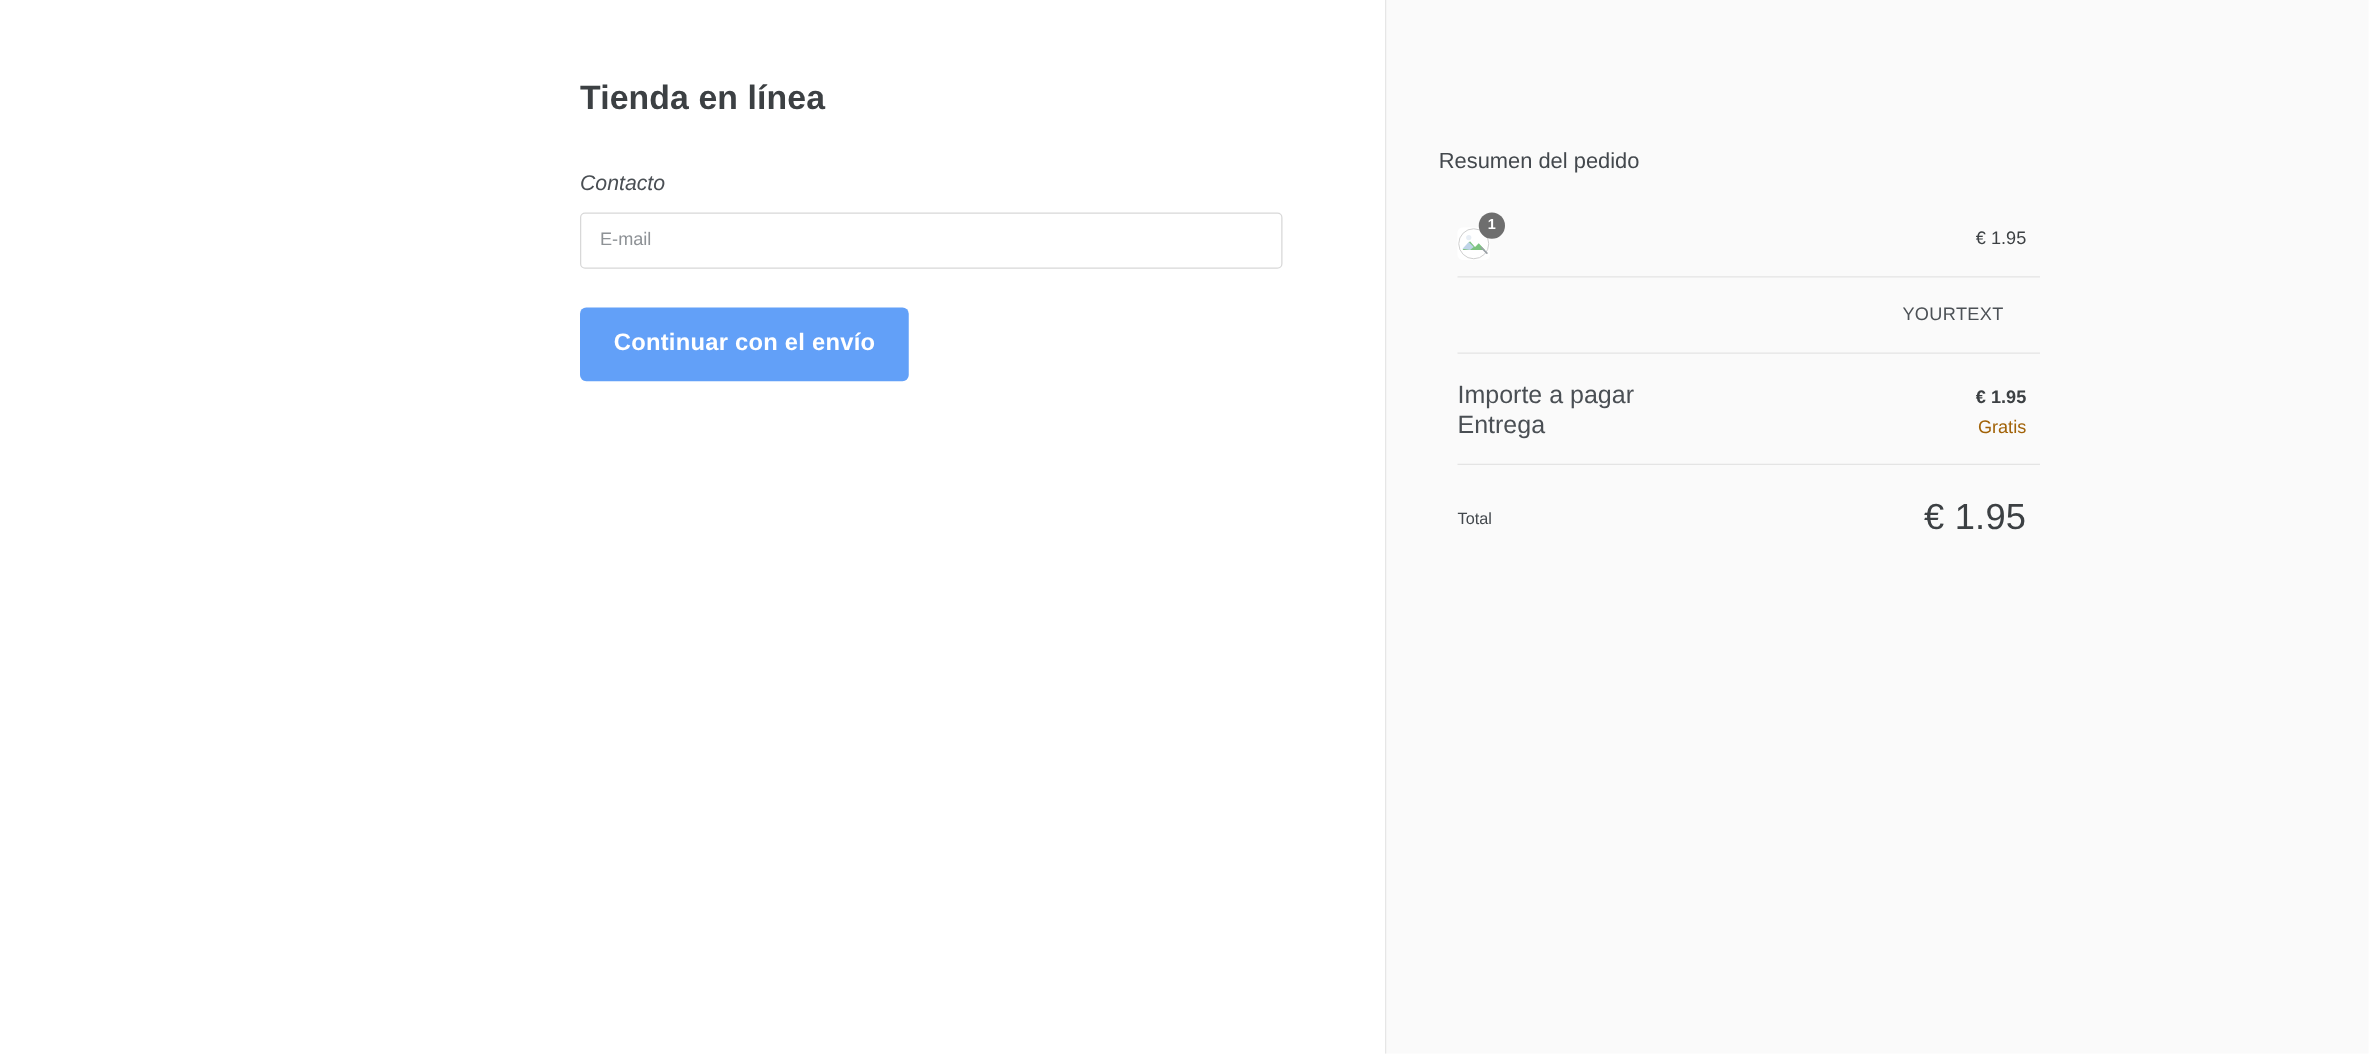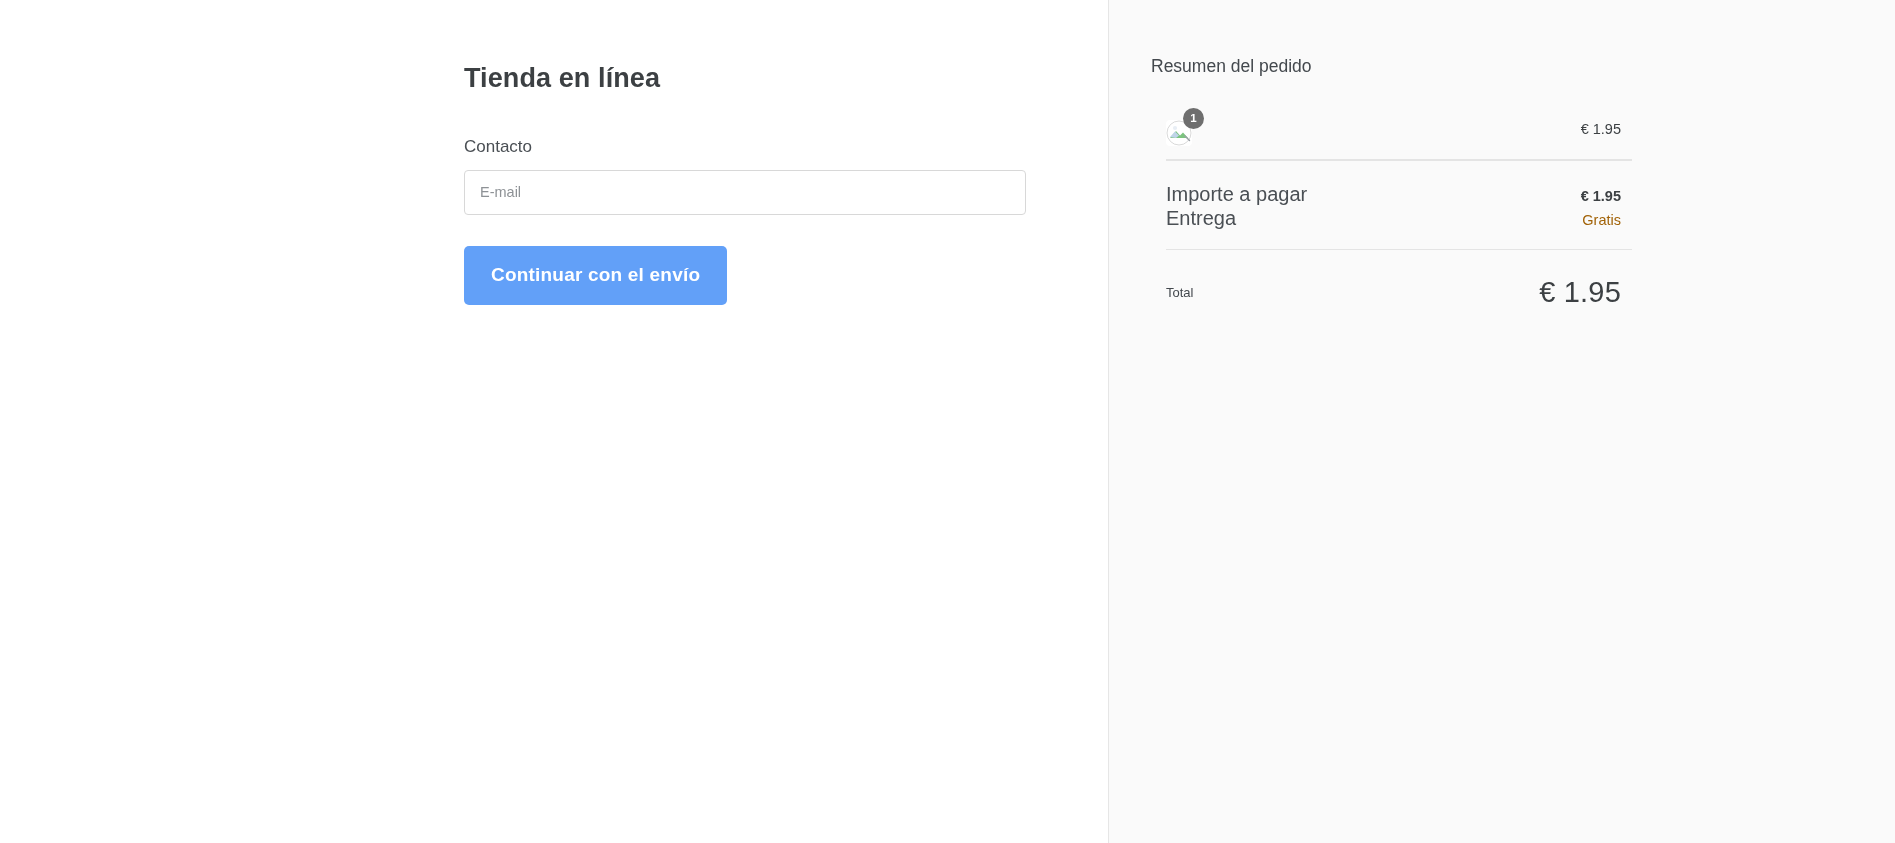--- a/index.html
+++ b/index.html
@@ -49,20 +49,21 @@
     padding-top: 62px;
     line-height: 1.2;
   }
 
   .section-label {
     font-size: 17px;
     font-weight: 400;
     color: #4a4f54;
     margin: 0;
     line-height: 1.2;
+    font-style: italic;
   }
 
   .sec-contacto { padding-top: 43px; }
   .sec-direccion { padding-top: 26px; }
 
   .field {
     display: block;
     width: 562px;
     height: 45px;
     margin-top: 11px;
@@ -122,21 +123,21 @@
     left: 42px;
     top: 0;
     width: 482px;
   }
 
   .summary-title {
     font-size: 17.5px;
     font-weight: 400;
     color: #43484d;
     margin: 0;
-    padding-top: 56px;
+    padding-top: 118px;
     line-height: 1.2;
   }
 
   .item-row {
     display: flex;
     align-items: center;
     justify-content: space-between;
     height: 60px;
     margin-top: 22px;
     padding-left: 15px;
@@ -295,20 +296,21 @@
           <div class="qty-badge">1</div>
         </div>
 
         <div class="item-title"></div>
 
         <div class="item-price">€ 1.95</div>
       </div>
 
       <div class="divider"></div>
 
+      <div class="promo-row">YOURTEXT</div>
 
       <div class="divider"></div>
 
       <div class="totals">
         <div class="total-line">
           <span class="tl-label">Importe a pagar</span>
           <span class="tl-value">€ 1.95</span>
         </div>
         <div class="total-line">
           <span class="tl-label">Entrega</span>

